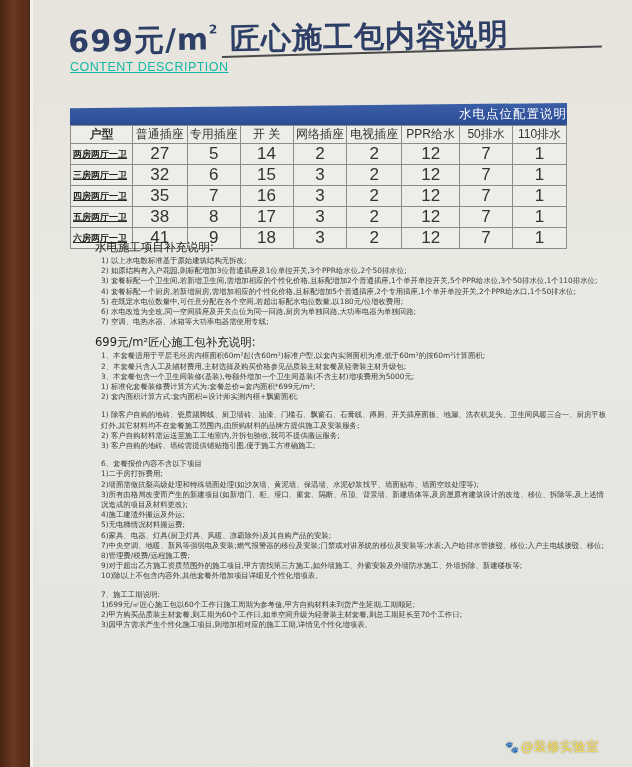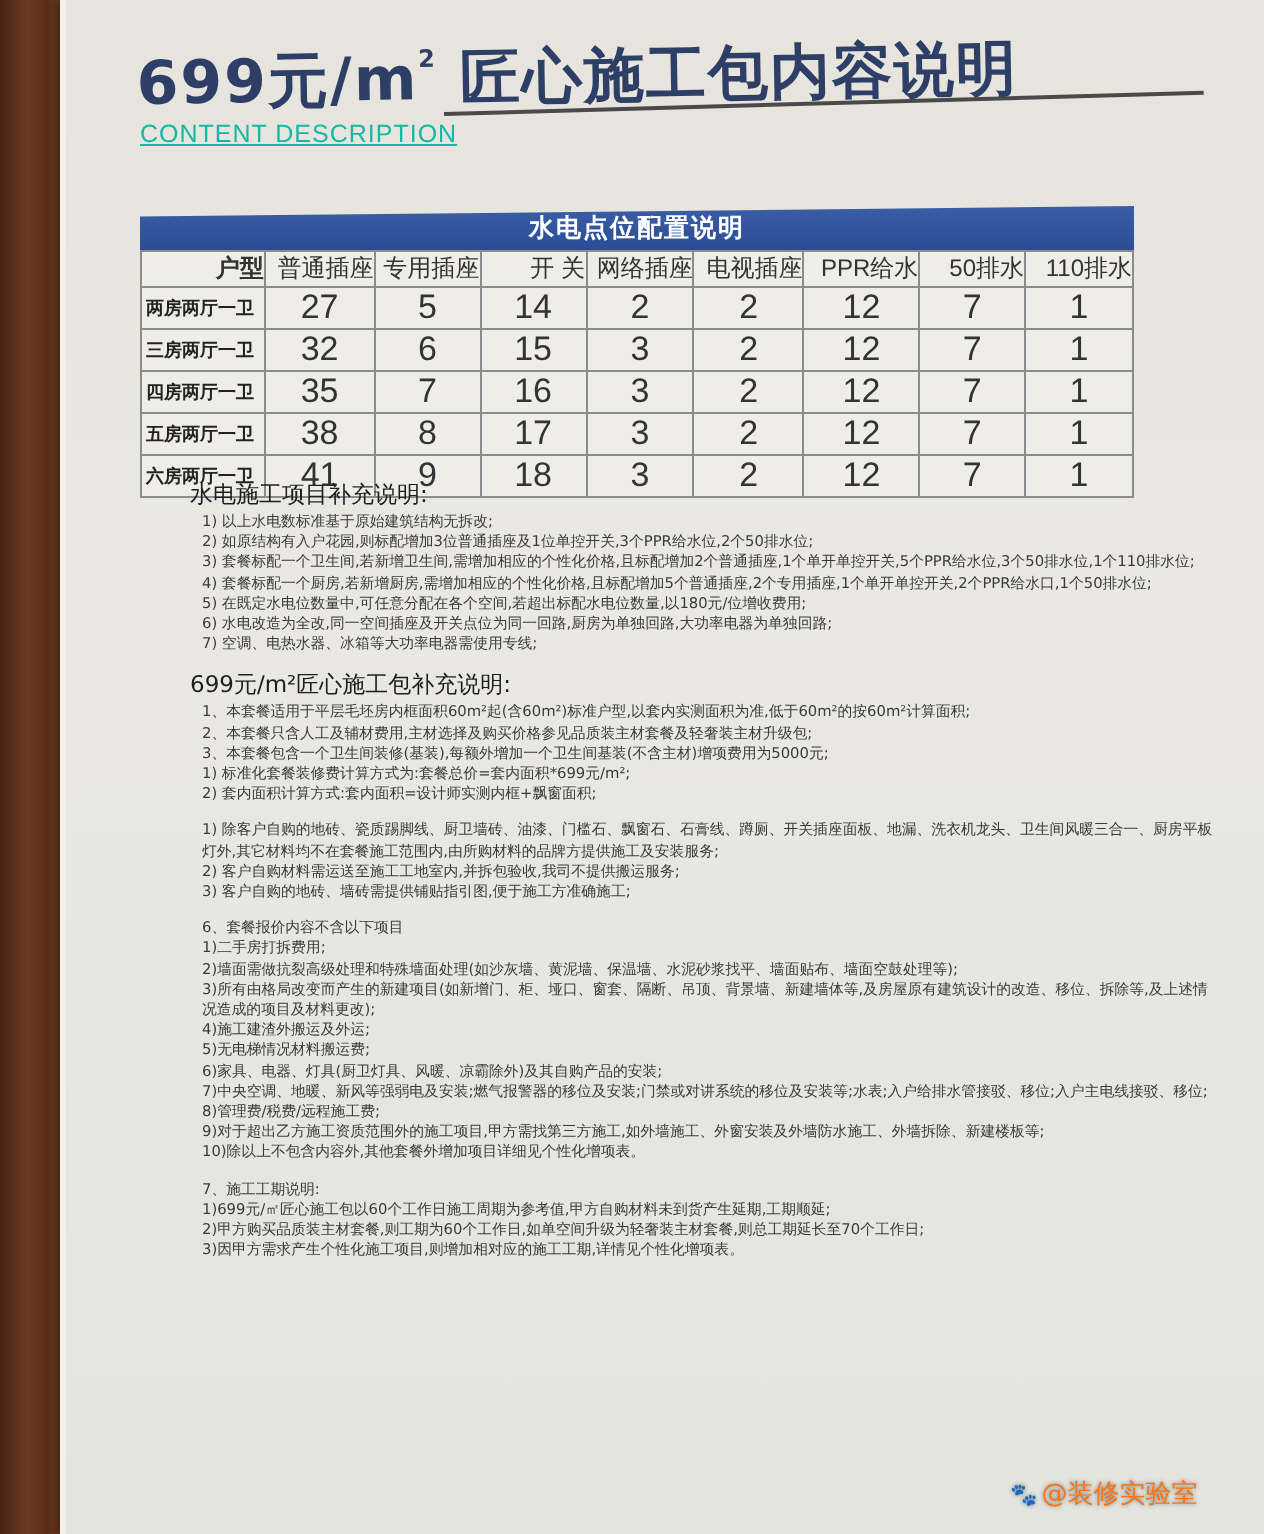--- a/index.html
+++ b/index.html
@@ -34,52 +34,52 @@
   }
   .title-rule {
     position: absolute; left: 222px; top: 56px; width: 380px; height: 2px;
     background: #4a4a4a; transform: rotate(-1.6deg); transform-origin: left center;
   }
   .table-wrap {
     position: absolute; left: 70px; top: 103px; width: 497px;
   }
   .table-head {
     background: linear-gradient(180deg, #3b5ea8 0%, #2a4d94 100%);
-    color: #ffffff; text-align: center; font-weight: bold;
+    color: #ffffff; text-align: right; font-weight: normal;
     font-size: 12.5px; height: 22px; line-height: 22px; letter-spacing: 1px;
     clip-path: polygon(0 24%, 100% 0, 100% 100%, 0 100%);
   }
   table {
     width: 100%; border-collapse: collapse; background: #eeede8;
     font-family: "Liberation Sans", sans-serif;
   }
   th, td {
     border: 1px solid #8c8c8c; text-align: center; color: #333;
     font-size: 17px; height: 19px; padding: 0;
   }
-  th { font-weight: normal; font-size: 12px; height: 16px; text-align: right; }
+  th { font-weight: normal; font-size: 12px; height: 16px; }
   th.first { font-weight: bold; }
   td.rowlabel {
     font-weight: bold; font-size: 9px; text-align: left; padding-left: 2px;
-    font-family: "DejaVu Sans", sans-serif; color: #222;
+    font-family: "DejaVu Sans", sans-serif; color: #222; text-decoration: underline;
   }
   .body-text {
     position: absolute; left: 95px; top: 240px; width: 515px;
     font-family: "DejaVu Sans", sans-serif; color: #3a3a3a;
   }
   .sec-title {
     font-weight: normal; font-size: 11.5px; color: #1e1e1e; margin-bottom: 1px;
   }
   .line {
     font-size: 7.4px; line-height: 10.2px; padding-left: 6px; white-space: normal;
   }
   .gap { height: 8px; }
   .watermark {
     position: absolute; left: 505px; top: 738px;
-    color: #f97316; font-size: 13px;
+    color: #fde047; font-size: 13px;
     text-shadow: 0 0 2px rgba(0,0,0,0.5);
     white-space: nowrap;
   }
   .paw { font-size: 11px; margin-right: 2px; }
 </style>
 </head>
 <body>
 
 <div class="wood"></div>
 

